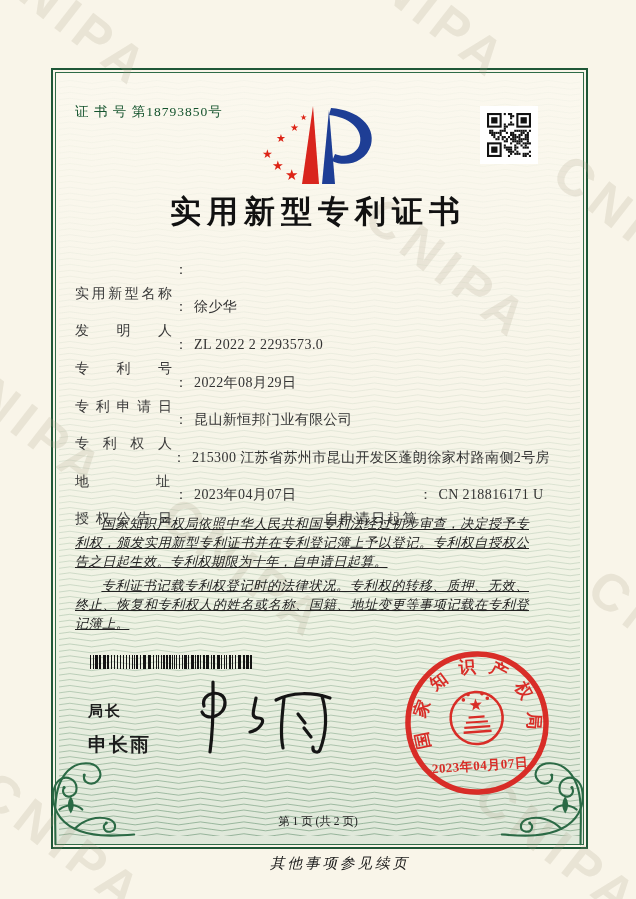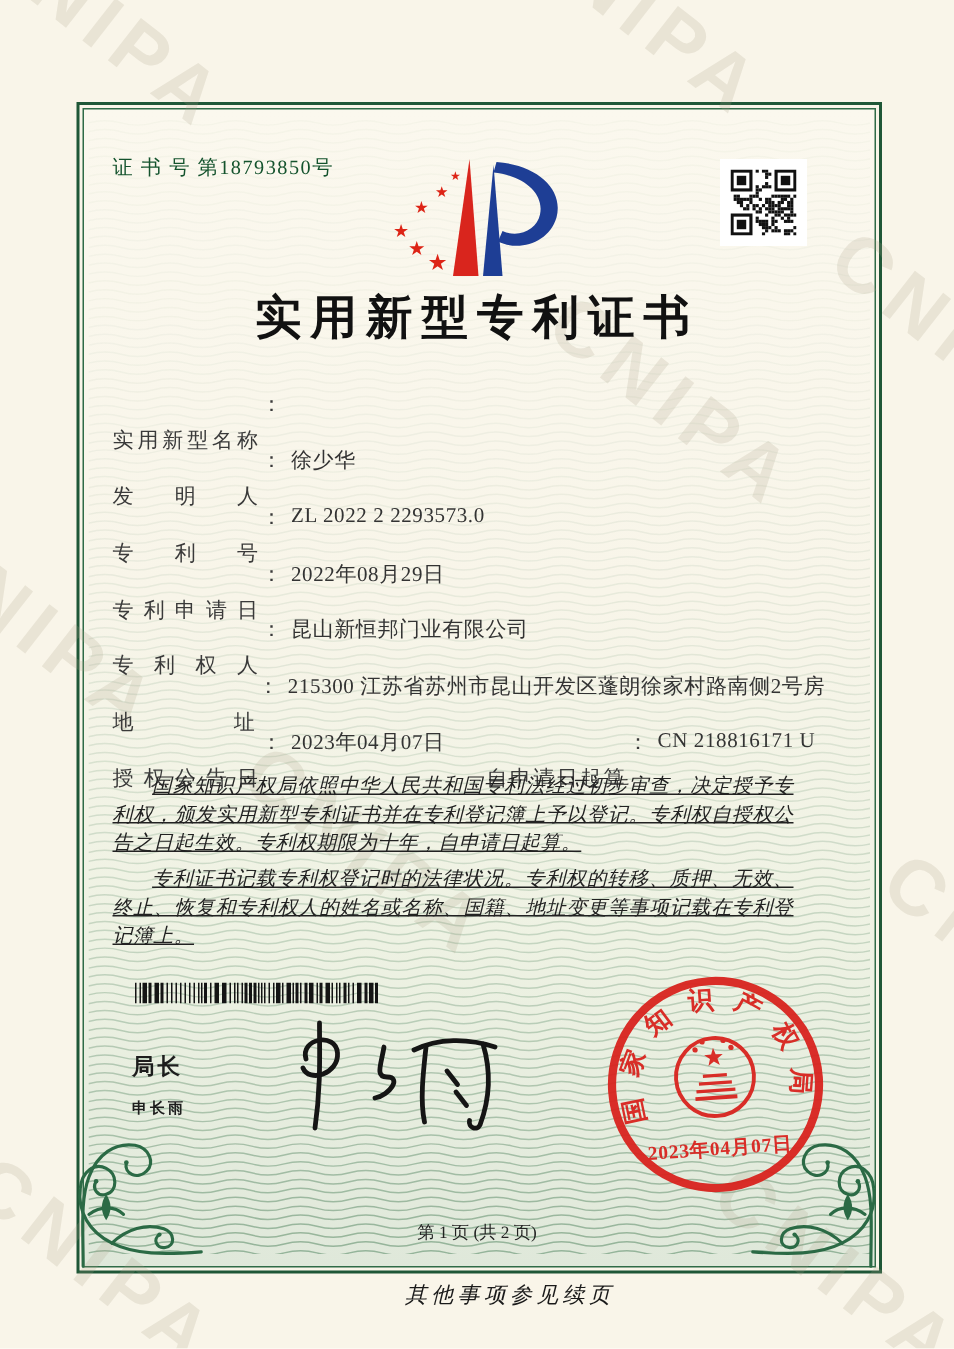--- a/index.html
+++ b/index.html
@@ -31,21 +31,21 @@
   .flabel.short{width:92px;}
   .fcolon{margin:0 6px 0 2px;}
   .fvalue{letter-spacing:0.4px;color:#333;white-space:nowrap;}
   .paras{position:absolute;left:75px;top:514px;width:458px;font-size:13.2px;line-height:19px;
          font-style:italic;color:#222;text-align:justify;}
   .paras p{margin:0 4px 5px 0;text-indent:2em;letter-spacing:0.4px;text-decoration:underline;}
   .barcode{position:absolute;left:90px;top:655px;width:166px;height:14px;}
   .sig-title{position:absolute;left:88px;top:702px;font-family:Liberation Mono, monospace;
          font-weight:600;font-size:15px;letter-spacing:2px;color:#1d1d1d;}
   .sig-name{position:absolute;left:88px;top:732px;font-family:Liberation Sans, sans-serif;
-         font-weight:600;font-size:10px;letter-spacing:2px;color:#1d1d1d;}
+         font-weight:600;font-size:19px;letter-spacing:2px;color:#1d1d1d;}
   .autograph{position:absolute;left:180px;top:676px;width:156px;height:82px;}
   .seal{position:absolute;left:402px;top:648px;width:150px;height:150px;
         transform:rotate(-4deg);opacity:0.95;mix-blend-mode:multiply;}
   .page-info{position:absolute;left:0;right:0;top:814px;text-align:center;font-size:11.5px;color:#222;}
   .note{position:absolute;left:0;right:0;top:854px;text-align:center;font-size:14.5px;
         font-style:italic;letter-spacing:3px;color:#1a1a1a;padding-left:44px;}
   .flourish{position:absolute;width:96px;height:96px;}
   .fl-left{left:42px;top:752px;}
   .fl-right{left:498px;top:752px;transform:scaleX(-1);}
 </style>

